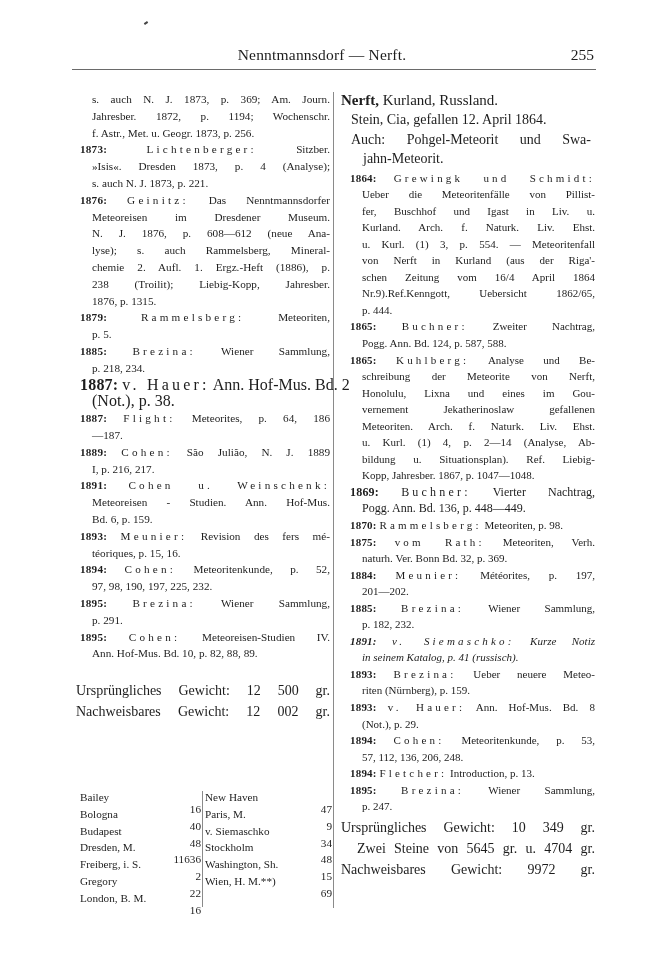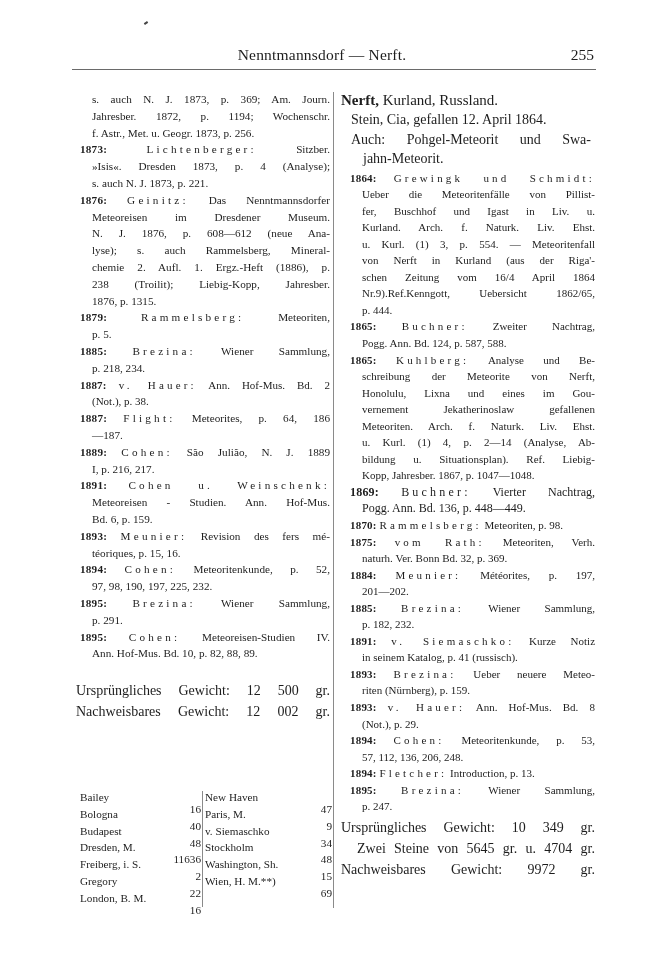--- a/index.html
+++ b/index.html
@@ -74,21 +74,21 @@
         <span class="line last" style="padding-left: 12px;">1876, p. 1315.</span>
       </div>
       <div class="entry" style="font-size: 11.2px; line-height: 16.8px;">
         <span class="line" style="padding-left: 0px;"><span class="year">1879:</span> <span class="author">Rammelsberg:</span> <span>Meteoriten,</span></span>
         <span class="line last" style="padding-left: 12px;">p. 5.</span>
       </div>
       <div class="entry" style="font-size: 11.2px; line-height: 16.8px;">
         <span class="line" style="padding-left: 0px;"><span class="year">1885:</span> <span class="author">Brezina:</span> <span>Wiener Sammlung,</span></span>
         <span class="line last" style="padding-left: 12px;">p. 218, 234.</span>
       </div>
-      <div class="entry" style="font-size: 11px; line-height: 16.8px;">
+      <div class="entry" style="font-size: 16px; line-height: 16.8px;">
         <span class="line" style="padding-left: 0px;"><span class="year">1887:</span> <span class="author">v. Hauer:</span> <span>Ann. Hof-Mus. Bd. 2</span></span>
         <span class="line last" style="padding-left: 12px;">(Not.), p. 38.</span>
       </div>
       <div class="entry" style="font-size: 11.2px; line-height: 16.8px;">
         <span class="line" style="padding-left: 0px;"><span class="year">1887:</span> <span class="author">Flight:</span> <span>Meteorites, p. 64, 186</span></span>
         <span class="line last" style="padding-left: 12px;">—187.</span>
       </div>
       <div class="entry" style="font-size: 11.2px; line-height: 16.8px;">
         <span class="line" style="padding-left: 0px;"><span class="year">1889:</span> <span class="author">Cohen:</span> <span>São Julião, N. J. 1889</span></span>
         <span class="line last" style="padding-left: 12px;">I, p. 216, 217.</span>
@@ -225,21 +225,21 @@
           <span class="line last" style="padding-left: 12px;">naturh. Ver. Bonn Bd. 32, p. 369.</span>
         </div>
         <div class="entry" style="font-size: 11px; line-height: 16.55px;">
           <span class="line" style="padding-left: 0px;"><span class="year">1884:</span> <span class="author">Meunier:</span> <span>Météorites, p. 197,</span></span>
           <span class="line last" style="padding-left: 12px;">201—202.</span>
         </div>
         <div class="entry" style="font-size: 11px; line-height: 16.55px;">
           <span class="line" style="padding-left: 0px;"><span class="year">1885:</span> <span class="author">Brezina:</span> <span>Wiener Sammlung,</span></span>
           <span class="line last" style="padding-left: 12px;">p. 182, 232.</span>
         </div>
-        <div class="entry" style="font-size: 11px; line-height: 16.55px;">
+        <div class="entry" style="font-size: 11px; line-height: 16.55px; font-style: italic;">
           <span class="line" style="padding-left: 0px;"><span class="year">1891:</span> <span class="author">v. Siemaschko:</span> <span>Kurze Notiz</span></span>
           <span class="line last" style="padding-left: 12px;">in seinem Katalog, p. 41 (russisch).</span>
         </div>
         <div class="entry" style="font-size: 11px; line-height: 16.55px;">
           <span class="line" style="padding-left: 0px;"><span class="year">1893:</span> <span class="author">Brezina:</span> <span>Ueber neuere Meteo-</span></span>
           <span class="line last" style="padding-left: 12px;">riten (Nürnberg), p. 159.</span>
         </div>
         <div class="entry" style="font-size: 11px; line-height: 16.55px;">
           <span class="line" style="padding-left: 0px;"><span class="year">1893:</span> <span class="author">v. Hauer:</span> <span>Ann. Hof-Mus. Bd. 8</span></span>
           <span class="line last" style="padding-left: 12px;">(Not.), p. 29.</span>

